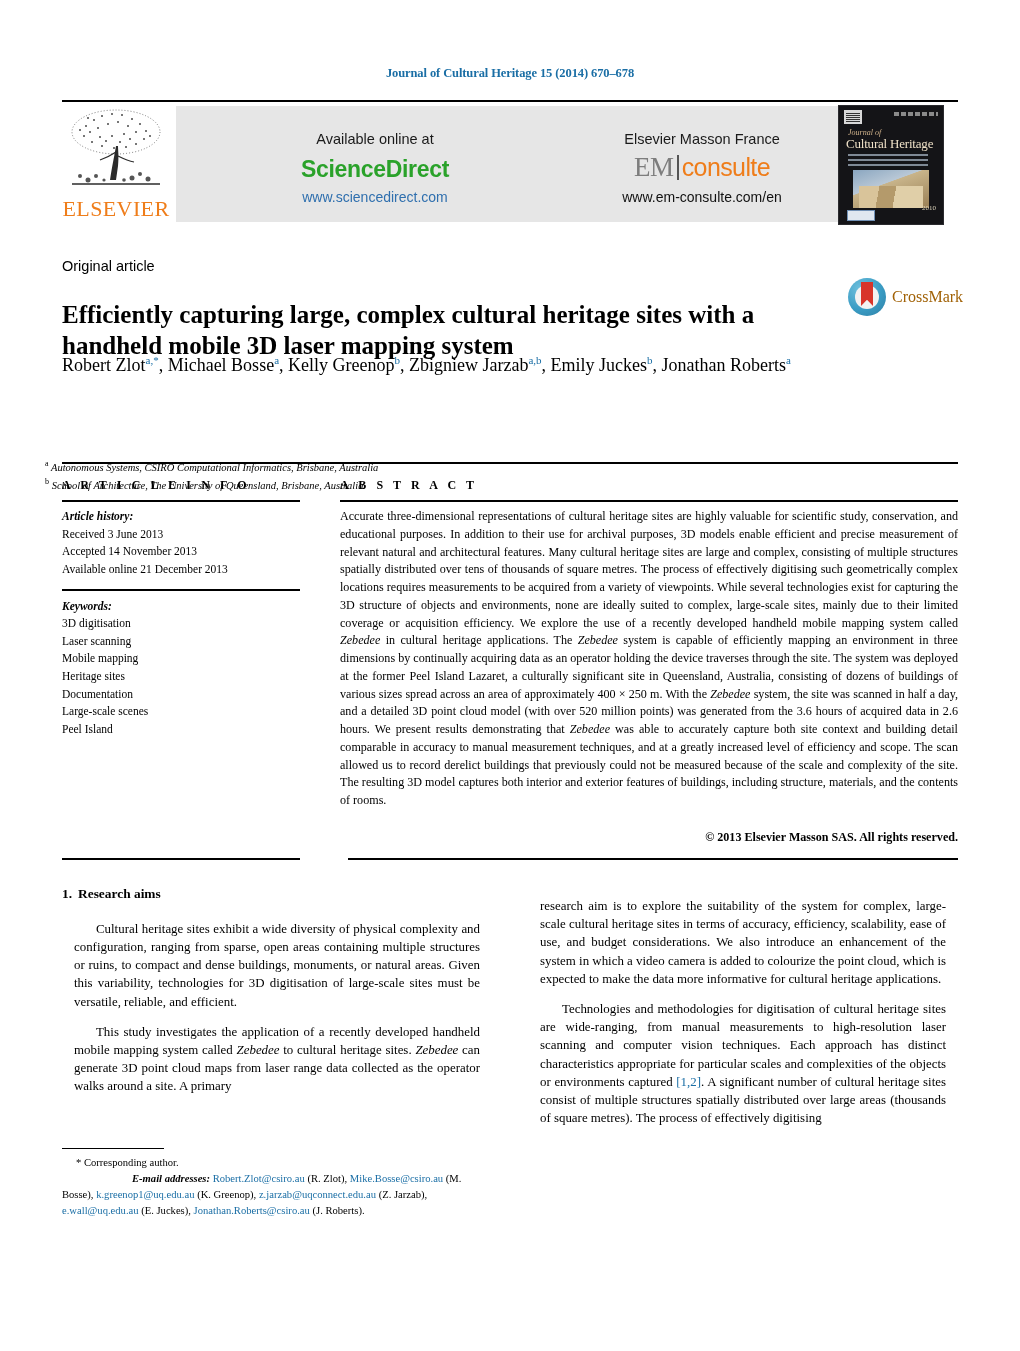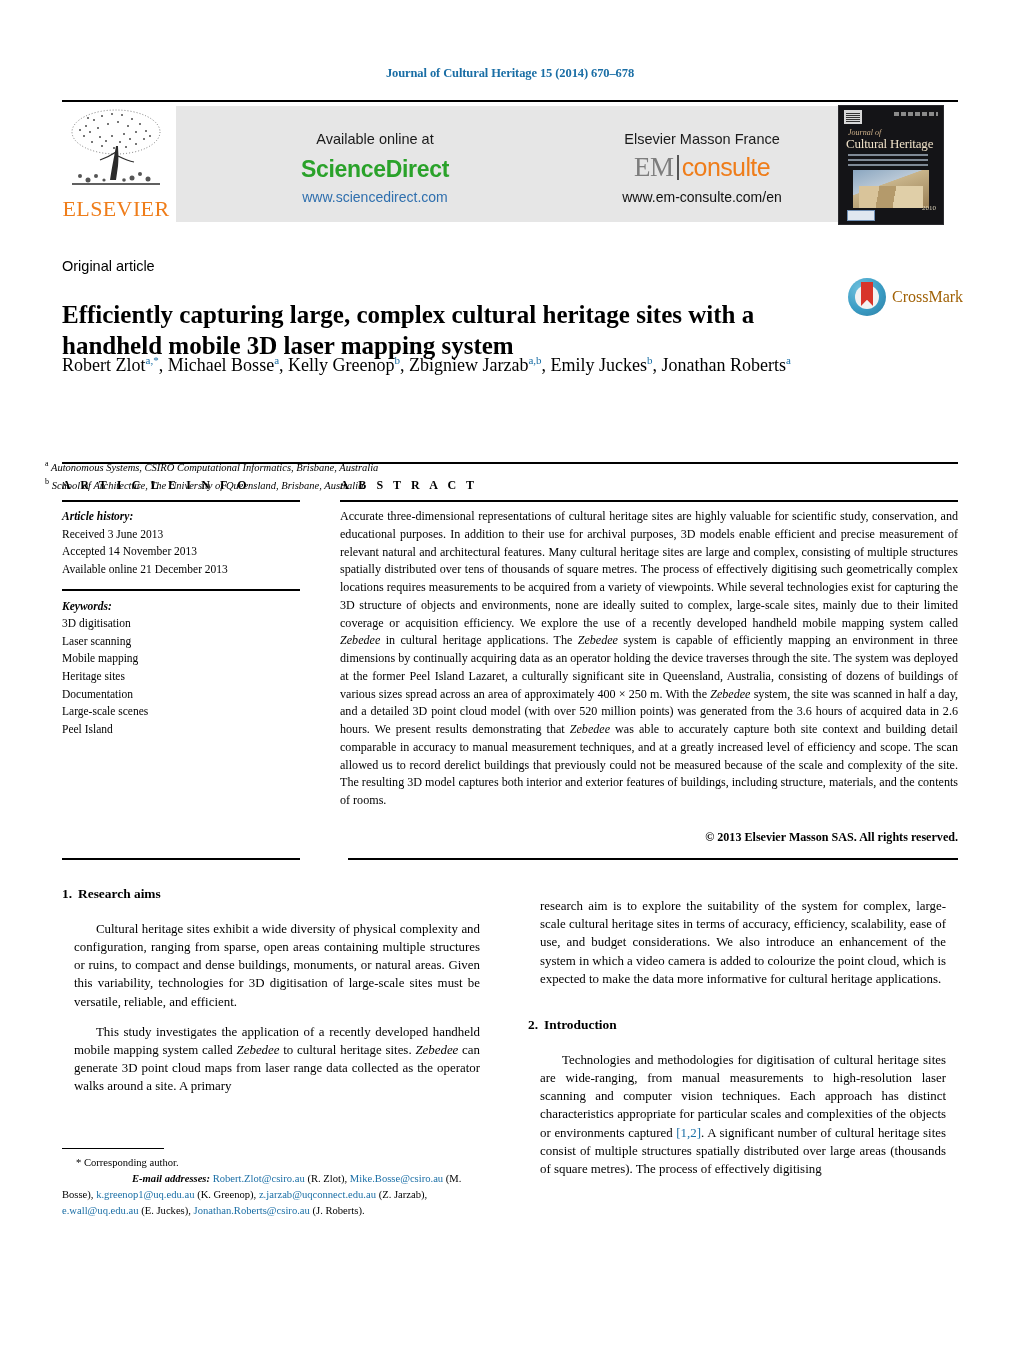--- a/index.html
+++ b/index.html
@@ -524,23 +524,20 @@
   <div class="col col-left">
     <div class="sec-head">
       <span class="num">1.</span><span>Research aims</span>
     </div>
     <p class="para">Cultural heritage sites exhibit a wide diversity of physical complexity and configuration, ranging from sparse, open areas containing multiple structures or ruins, to compact and dense buildings, monuments, or natural areas. Given this variability, technologies for 3D digitisation of large-scale sites must be versatile, reliable, and efficient.</p>
     <p class="para"><span>This study investigates the application of a recently developed handheld mobile mapping system called </span><em>Zebedee</em><span> to cultural heritage sites. </span><em>Zebedee</em><span> can generate 3D point cloud maps from laser range data collected as the operator walks around a site. A primary</span></p>
   </div>
 
   <div class="col col-right">
     <p class="para" style="text-indent:0">research aim is to explore the suitability of the system for complex, large-scale cultural heritage sites in terms of accuracy, efficiency, scalability, ease of use, and budget considerations. We also introduce an enhancement of the system in which a video camera is added to colourize the point cloud, which is expected to make the data more informative for cultural heritage applications.</p>
-    <div class="sec-head" style="margin-top:28px">
-      <span class="num">2.</span><span>Introduction</span>
-    </div>
     <p class="para"><span>Technologies and methodologies for digitisation of cultural heritage sites are wide-ranging, from manual measurements to high-resolution laser scanning and computer vision techniques. Each approach has distinct characteristics appropriate for particular scales and complexities of the objects or environments captured </span><span class="ref">[1,2]</span><span>. A significant number of cultural heritage sites consist of multiple structures spatially distributed over large areas (thousands of square metres). The process of effectively digitising</span></p>
   </div>
 
   <div class="fn-rule"></div>
   <div class="footnote">
     <div class="star-line">* Corresponding author.</div>
     <div class="emails">
       <span class="lbl">E-mail addresses:</span>
       <span class="lnk">Robert.Zlot@csiro.au</span>
       <span>(R. Zlot),</span>

